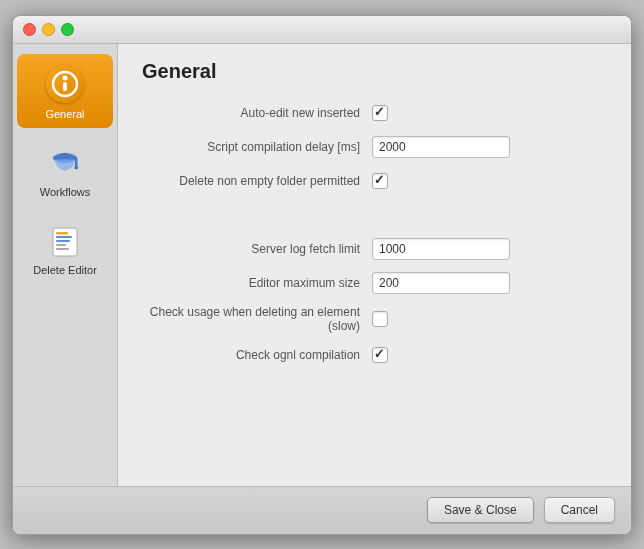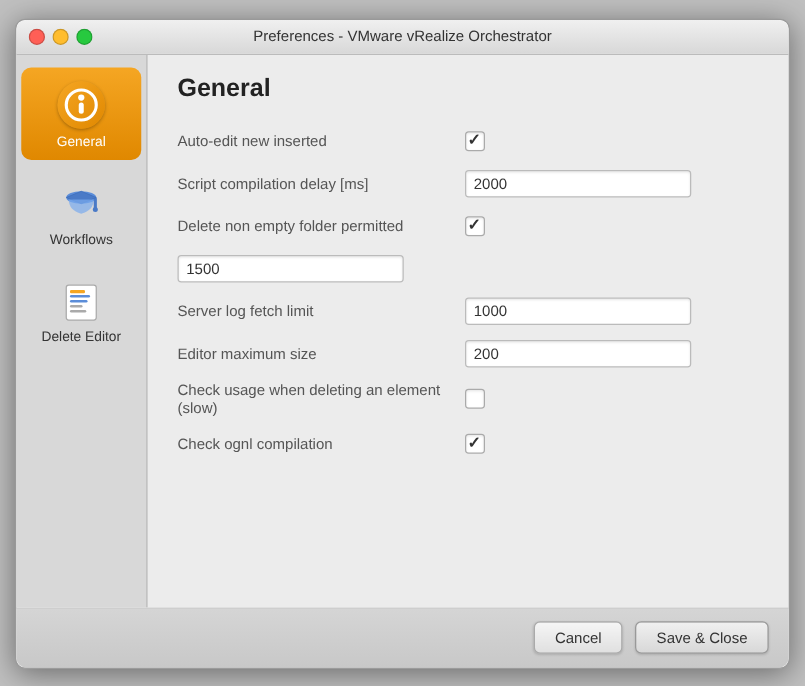--- a/index.html
+++ b/index.html
@@ -175,20 +175,21 @@
       flex-direction: column;
       gap: 10px;
       flex: 1;
     }
     .form-row {
       display: flex;
       align-items: center;
       min-height: 24px;
     }
     .form-label {
+      text-align: right;
       color: #555;
       font-size: 12px;
       width: 230px;
       flex-shrink: 0;
       padding-right: 12px;
     }
     .form-control {
       display: flex;
       align-items: center;
     }
@@ -213,21 +214,21 @@
       position: absolute;
       top: -2px;
       left: 1px;
       font-size: 13px;
       color: #333;
       font-weight: bold;
     }
 
     
     input[type="text"] {
-      width: 181px;
+      width: 138px;
       height: 22px;
       border: 1px solid #bbb;
       border-radius: 3px;
       padding: 0 6px;
       font-size: 12px;
       background: white;
       color: #333;
       box-shadow: inset 0 1px 2px rgba(0,0,0,0.1);
       outline: none;
     }
@@ -268,21 +269,20 @@
 <body>
 
 <div class="window">
 
   <div class="title-bar">
     <div class="traffic-lights">
       <div class="traffic-light close"></div>
       <div class="traffic-light minimize"></div>
       <div class="traffic-light maximize"></div>
     </div>
-    <span class="title-bar-title">Preferences - VMware vRealize Orchestrator</span>
   </div>
 
   <div class="main-content">
 
     <div class="sidebar">
 
       <div class="sidebar-item active">
         <div class="icon-area">
           <div class="general-icon">
             <svg width="26" height="26" viewBox="0 0 26 26">
@@ -356,23 +356,20 @@
 
 
         <div class="form-row">
           <span class="form-label">Delete non empty folder permitted</span>
           <div class="form-control">
             <input type="checkbox" checked="" style="">
           </div>
         </div>
 
         <div class="form-row">
-          <div class="form-control">
-            <input type="text" value="1500" style="">
-          </div>
         </div>
 
         <div class="form-row">
           <span class="form-label">Server log fetch limit</span>
           <div class="form-control">
             <input type="text" value="1000" style="">
           </div>
         </div>
 
         <div class="form-row">
@@ -394,16 +391,16 @@
           <div class="form-control">
             <input type="checkbox" checked="" style="">
           </div>
         </div>
 
       </div>
     </div>
   </div>
 
   <div class="footer">
+    <button class="btn btn-primary">Save &amp; Close</button>
     <button class="btn">Cancel</button>
-    <button class="btn btn-primary">Save &amp; Close</button>
   </div>
 </div>
 
 </body></html>

